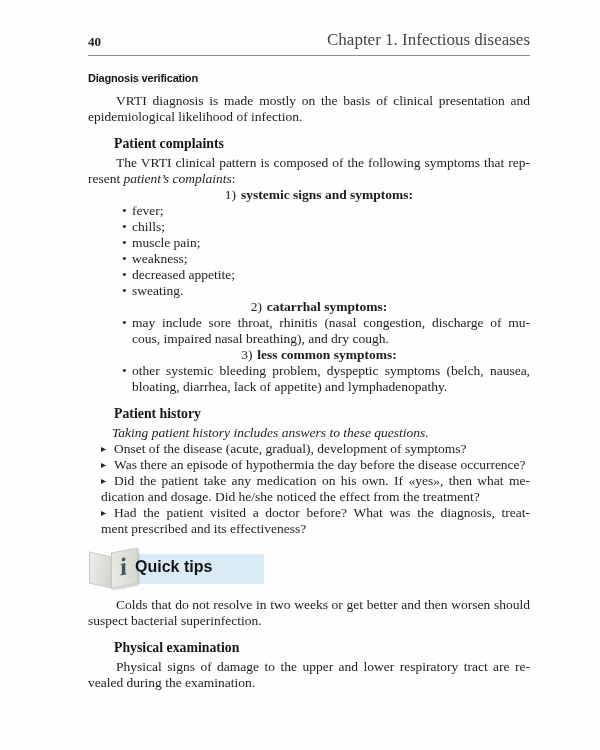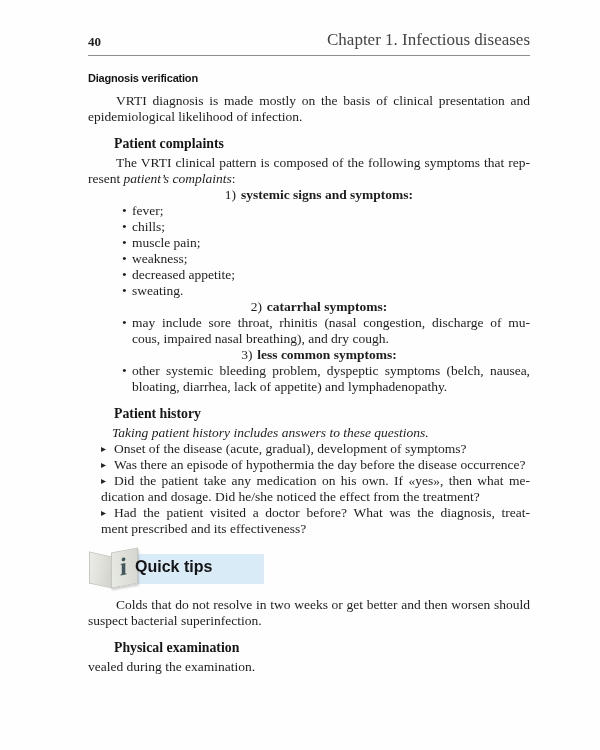--- a/index.html
+++ b/index.html
@@ -134,16 +134,17 @@
         <div class="qt-right"></div>
         <div class="qt-i">i</div>
       </div>
       <div class="qt-label">Quick tips</div>
     </div>
 
     <div class="ln j ind">Colds that do not resolve in two weeks or get better and then worsen should</div>
     <div class="ln">suspect bacterial superinfection.</div>
 
     <div class="h2">Physical examination</div>
+    <div class="ln j ind">Physical signs of damage to the upper and lower respiratory tract are re-</div>
     <div class="ln">vealed during the examination.</div>
 
   </div>
 </div>
 
 </body></html>

